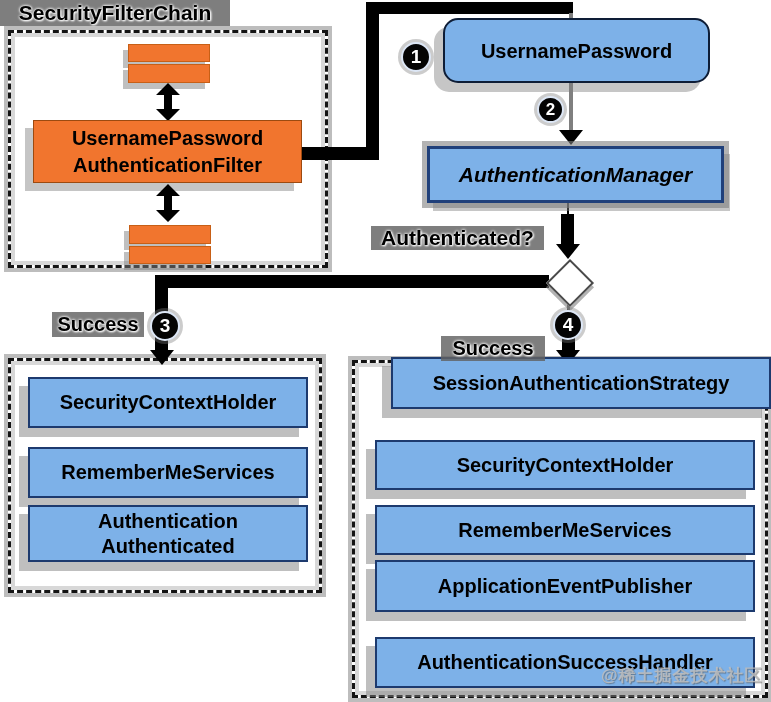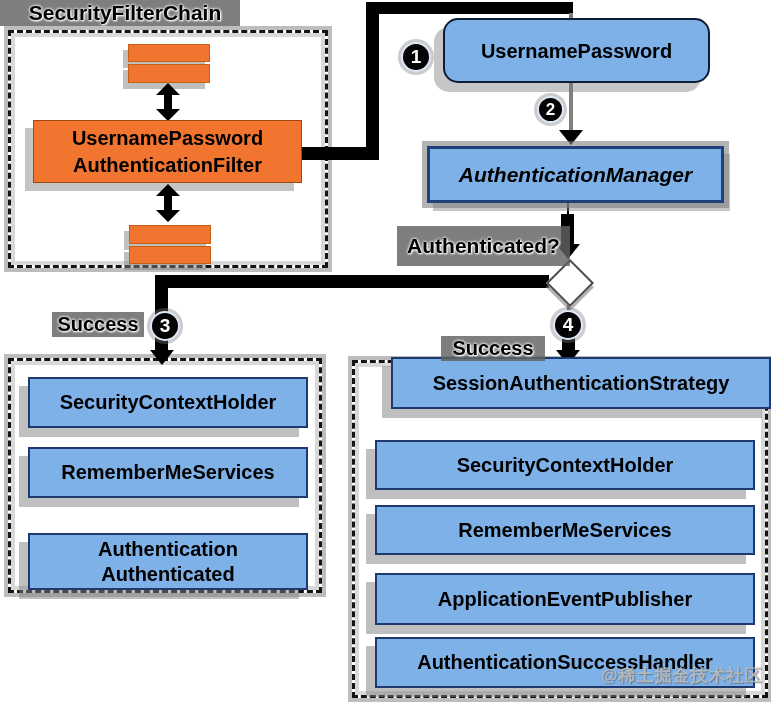--- a/index.html
+++ b/index.html
@@ -70,21 +70,21 @@
     color:rgba(190,190,190,.85);text-shadow:1px 1px 1px rgba(80,80,80,.55);
     white-space:nowrap;
   }
   .dbl-arrow{z-index:3;}
 </style>
 </head>
 <body>
 
 <div id="canvas">
 
-  <div class="abs band" style="left:0;top:3;width:230px;height:26px;font-size:21px;padding-left:10px;">SecurityFilterChain</div>
+  <div class="abs band" style="left:0;top:3;width:230px;height:26px;font-size:21px;">SecurityFilterChain</div>
 
   <div class="abs dashed-box" style="left:8px;top:30px;width:314px;height:232px;"></div>
 
   <div class="abs orange-bar" style="left:128px;top:44px;width:80px;height:16px;"></div>
   <div class="abs orange-bar" style="left:128px;top:64px;width:80px;height:17px;"></div>
 
   <svg class="abs dbl-arrow" style="left:155px;top:83px;" width="26" height="38" viewBox="0 0 26 38">
     <path d="M13 0 L25 12 L17 12 L17 26 L25 26 L13 38 L1 26 L9 26 L9 12 L1 12 Z" fill="#000"></path>
   </svg>
 
@@ -115,21 +115,21 @@
   <div class="abs step-circle" style="left:537px;top:96px;width:27px;height:27px;font-size:17px;">2</div>
 
   <div class="abs blue-box manager" style="left:427px;top:146px;width:291px;height:51px;">
     <span>AuthenticationManager</span>
   </div>
 
   <div class="abs line" style="left:567px;top:200px;width:2px;height:16px;"></div>
   <div class="abs line" style="left:561px;top:214px;width:13px;height:32px;"></div>
   <div class="abs arrow-down" style="left:556px;top:244px;"></div>
 
-  <div class="abs band" style="left:397px;top:226px;width:173px;height:40px;font-size:21px;">Authenticated?</div>
+  <div class="abs band" style="left:371px;top:226px;width:173px;height:24px;font-size:21px;">Authenticated?</div>
 
   <div class="abs diamond" style="left:553px;top:266px;"></div>
 
   <div class="abs line" style="left:157px;top:275px;width:392px;height:13px;"></div>
   <div class="abs line" style="left:155px;top:275px;width:13px;height:77px;"></div>
   <div class="abs arrow-down" style="left:150px;top:350px;"></div>
 
   <div class="abs band" style="left:52px;top:312px;width:92px;height:25px;font-size:20px;">Success</div>
   <div class="abs step-circle" style="left:150px;top:311px;">3</div>
 
@@ -141,37 +141,37 @@
   <div class="abs step-circle" style="left:553px;top:310px;">4</div>
 
   <div class="abs dashed-box" style="left:8px;top:358px;width:308px;height:229px;"></div>
 
   <div class="abs blue-box" style="left:28px;top:377px;width:276px;height:47px;">
     <span>SecurityContextHolder</span>
   </div>
   <div class="abs blue-box" style="left:28px;top:447px;width:276px;height:47px;">
     <span>RememberMeServices</span>
   </div>
-  <div class="abs blue-box" style="left:28px;top:533px;width:276px;height:53px;">
+  <div class="abs blue-box" style="left:28px;top:505px;width:276px;height:53px;">
     <span>Authentication</span>
     <span>Authenticated</span>
   </div>
 
   <div class="abs dashed-box" style="left:352px;top:360px;width:410px;height:332px;"></div>
 
   <div class="abs blue-box" style="left:375px;top:357px;width:376px;height:48px;margin-left:16px;">
     <span>SessionAuthenticationStrategy</span>
   </div>
   <div class="abs blue-box" style="left:375px;top:440px;width:376px;height:46px;">
     <span>SecurityContextHolder</span>
   </div>
   <div class="abs blue-box" style="left:375px;top:505px;width:376px;height:46px;">
     <span>RememberMeServices</span>
   </div>
-  <div class="abs blue-box" style="left:375px;top:573px;width:376px;height:48px;">
+  <div class="abs blue-box" style="left:375px;top:560px;width:376px;height:48px;">
     <span>ApplicationEventPublisher</span>
   </div>
   <div class="abs blue-box" style="left:375px;top:637px;width:376px;height:47px;">
     <span>AuthenticationSuccessHandler</span>
   </div>
 
   <div class="abs watermark" style="left:601px;top:664px;">@稀土掘金技术社区</div>
 
 </div>
 

